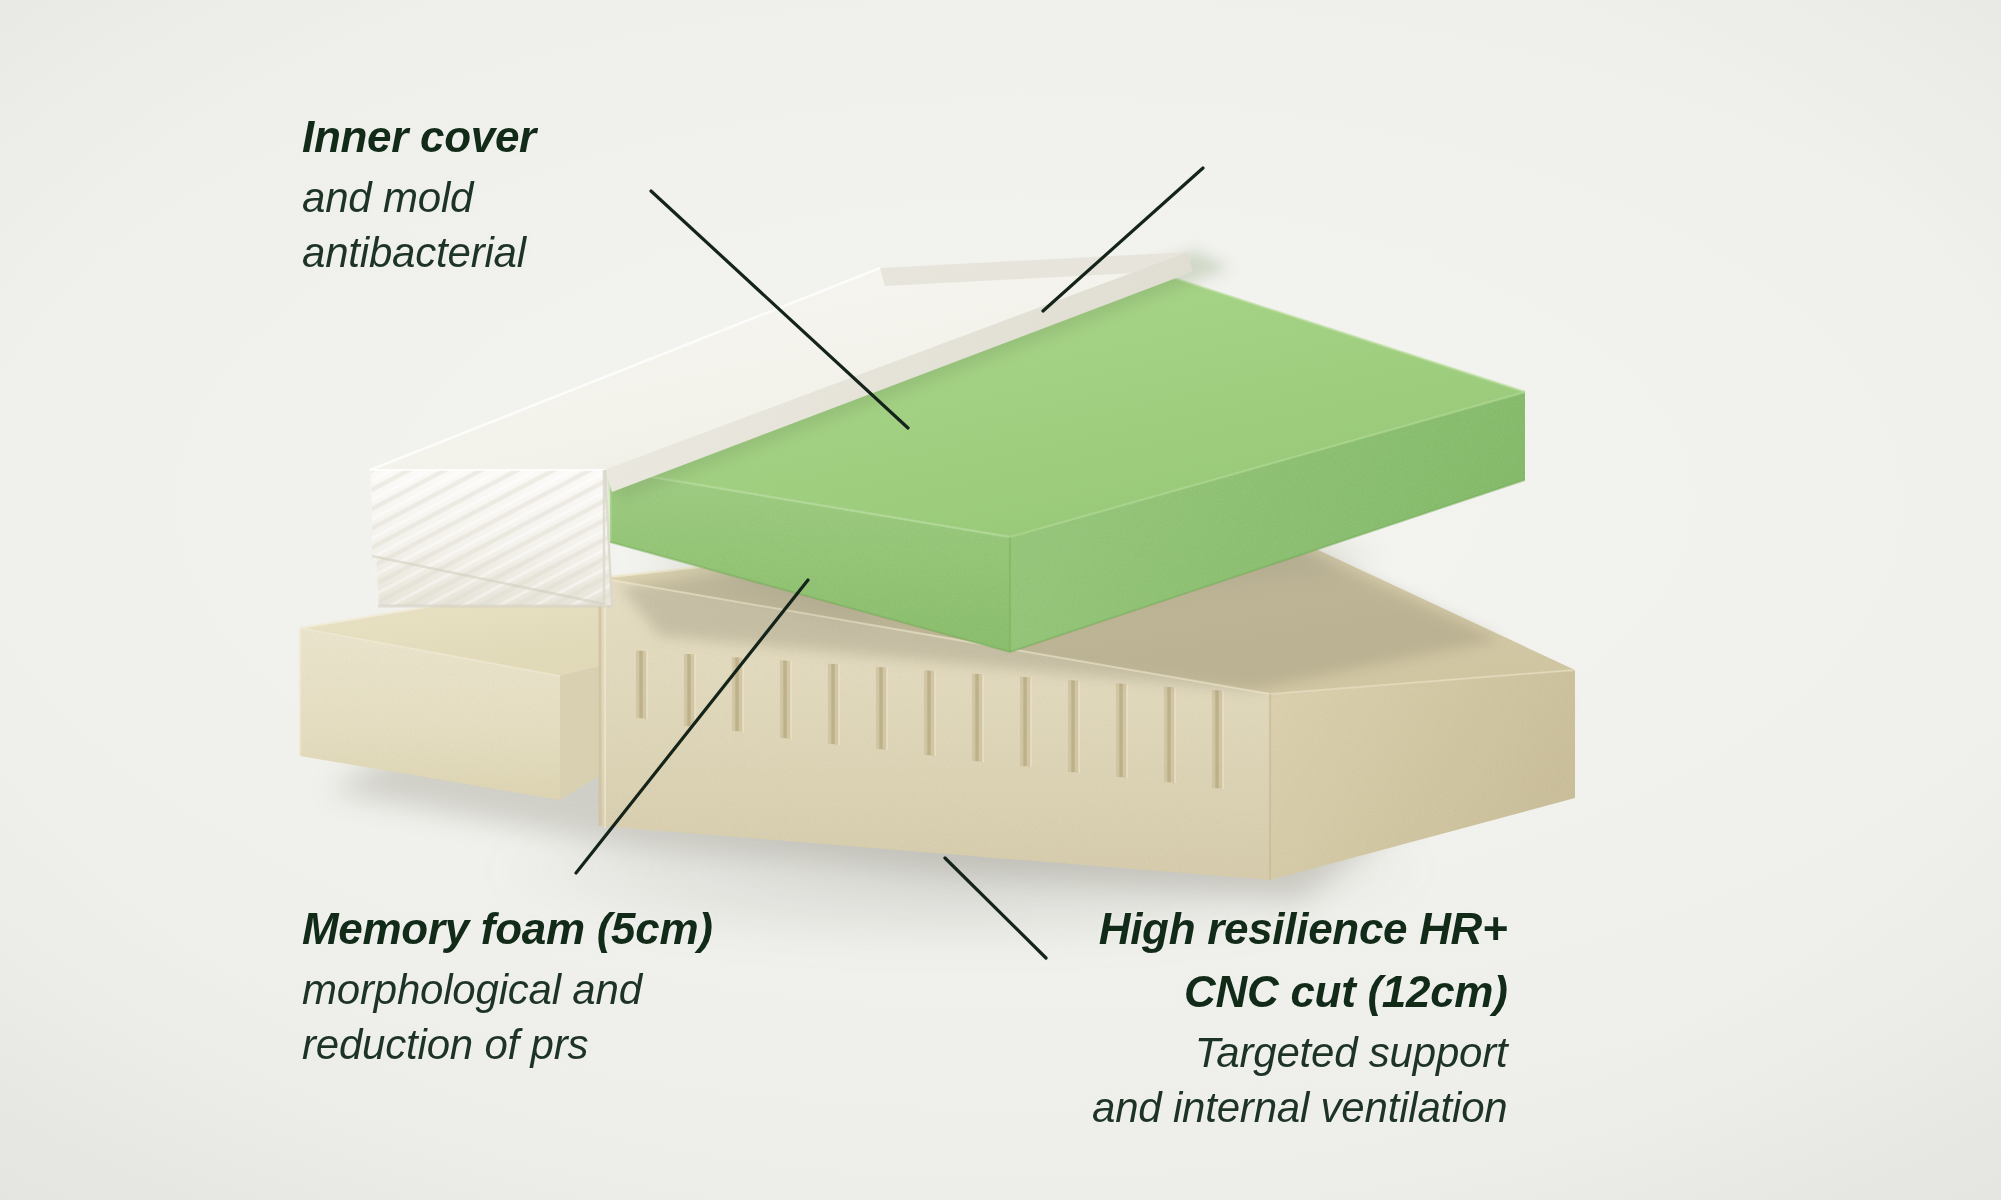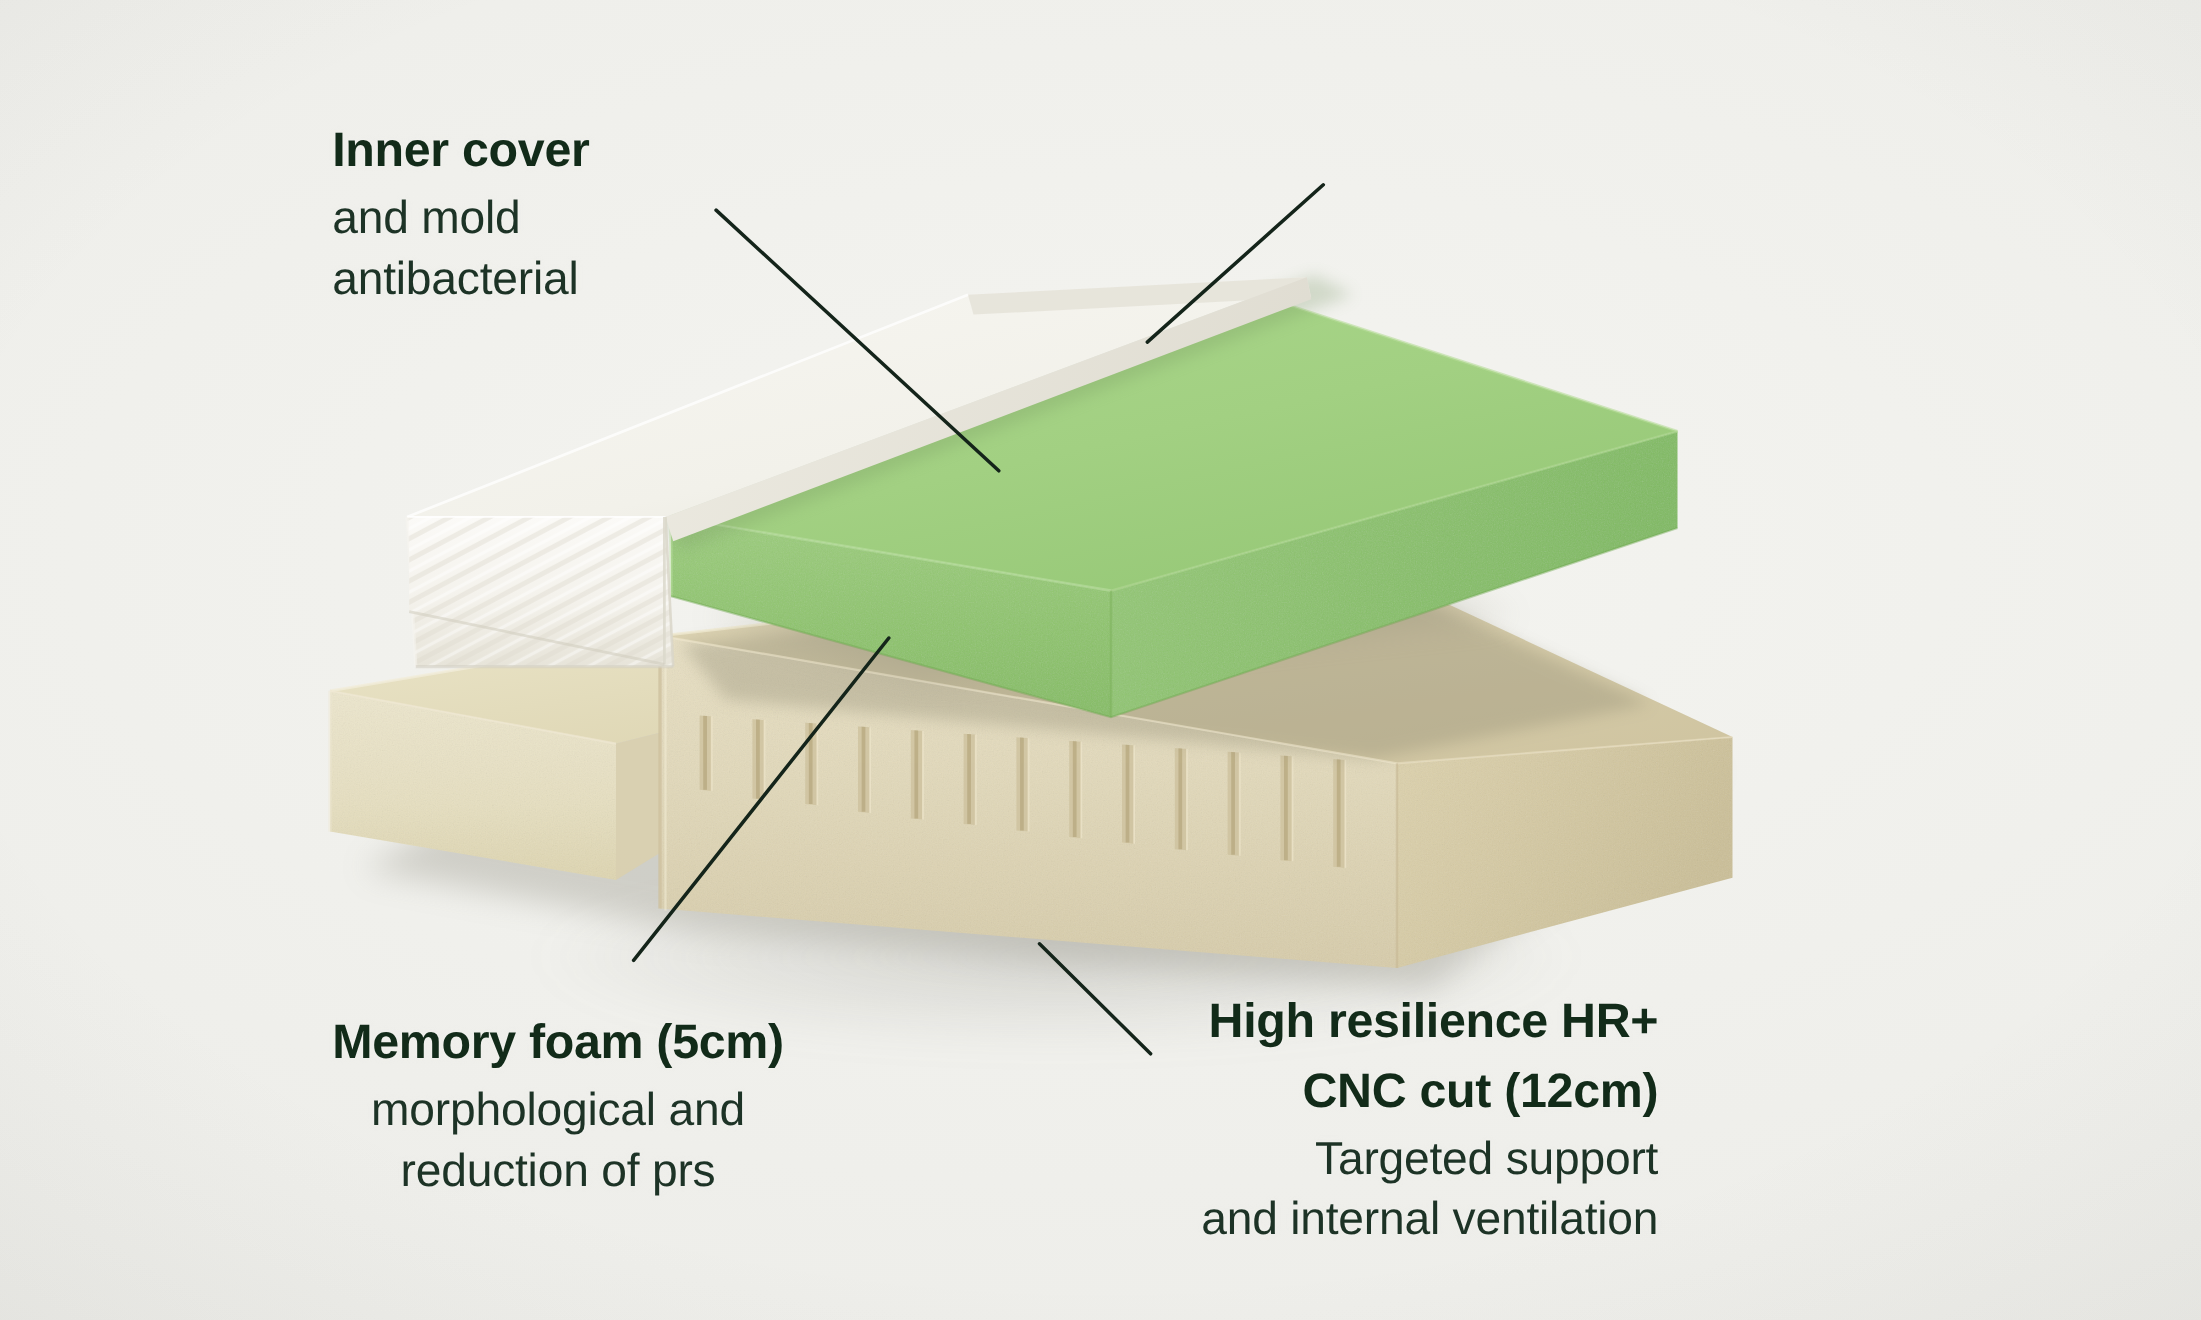--- a/index.html
+++ b/index.html
@@ -36,40 +36,41 @@
   
   #art { position: absolute; left: 0; top: 0; width: 2001px; height: 1200px; }
 
   
   .callout {
     position: absolute;
     color: #16301d;
     line-height: 1.30;
     text-shadow: 0 0 3px rgba(242,242,238,0.85), 0 0 7px rgba(242,242,238,0.6);
     white-space: nowrap;
+    font-style: italic;
   }
   .callout .ttl {
     font-weight: 700;
     font-size: 44px;
     letter-spacing: -0.3px;
     color: #122b19;
     display: block;
     margin-bottom: 6px;
   }
   .callout .bdy {
     font-weight: 400;
     font-size: 42px;
     letter-spacing: -0.2px;
     color: #1d3326;
     display: block;
   }
 
   #co-inner   { left: 302px; top: 108px; }
   #co-outer   { left: 1258px; top: 96px; }
-  #co-memory  { left: 302px; top: 919px; text-align: center; }
+  #co-memory  { left: 302px; top: 900px; }
   #co-hr      { left: 1092px; top: 900px; text-align: right; }
 </style>
 </head>
 <body>
 
 <div id="stage">
 
   <div class="floor-shadow"></div>
 
   <svg id="art" viewBox="0 0 2001 1200">

